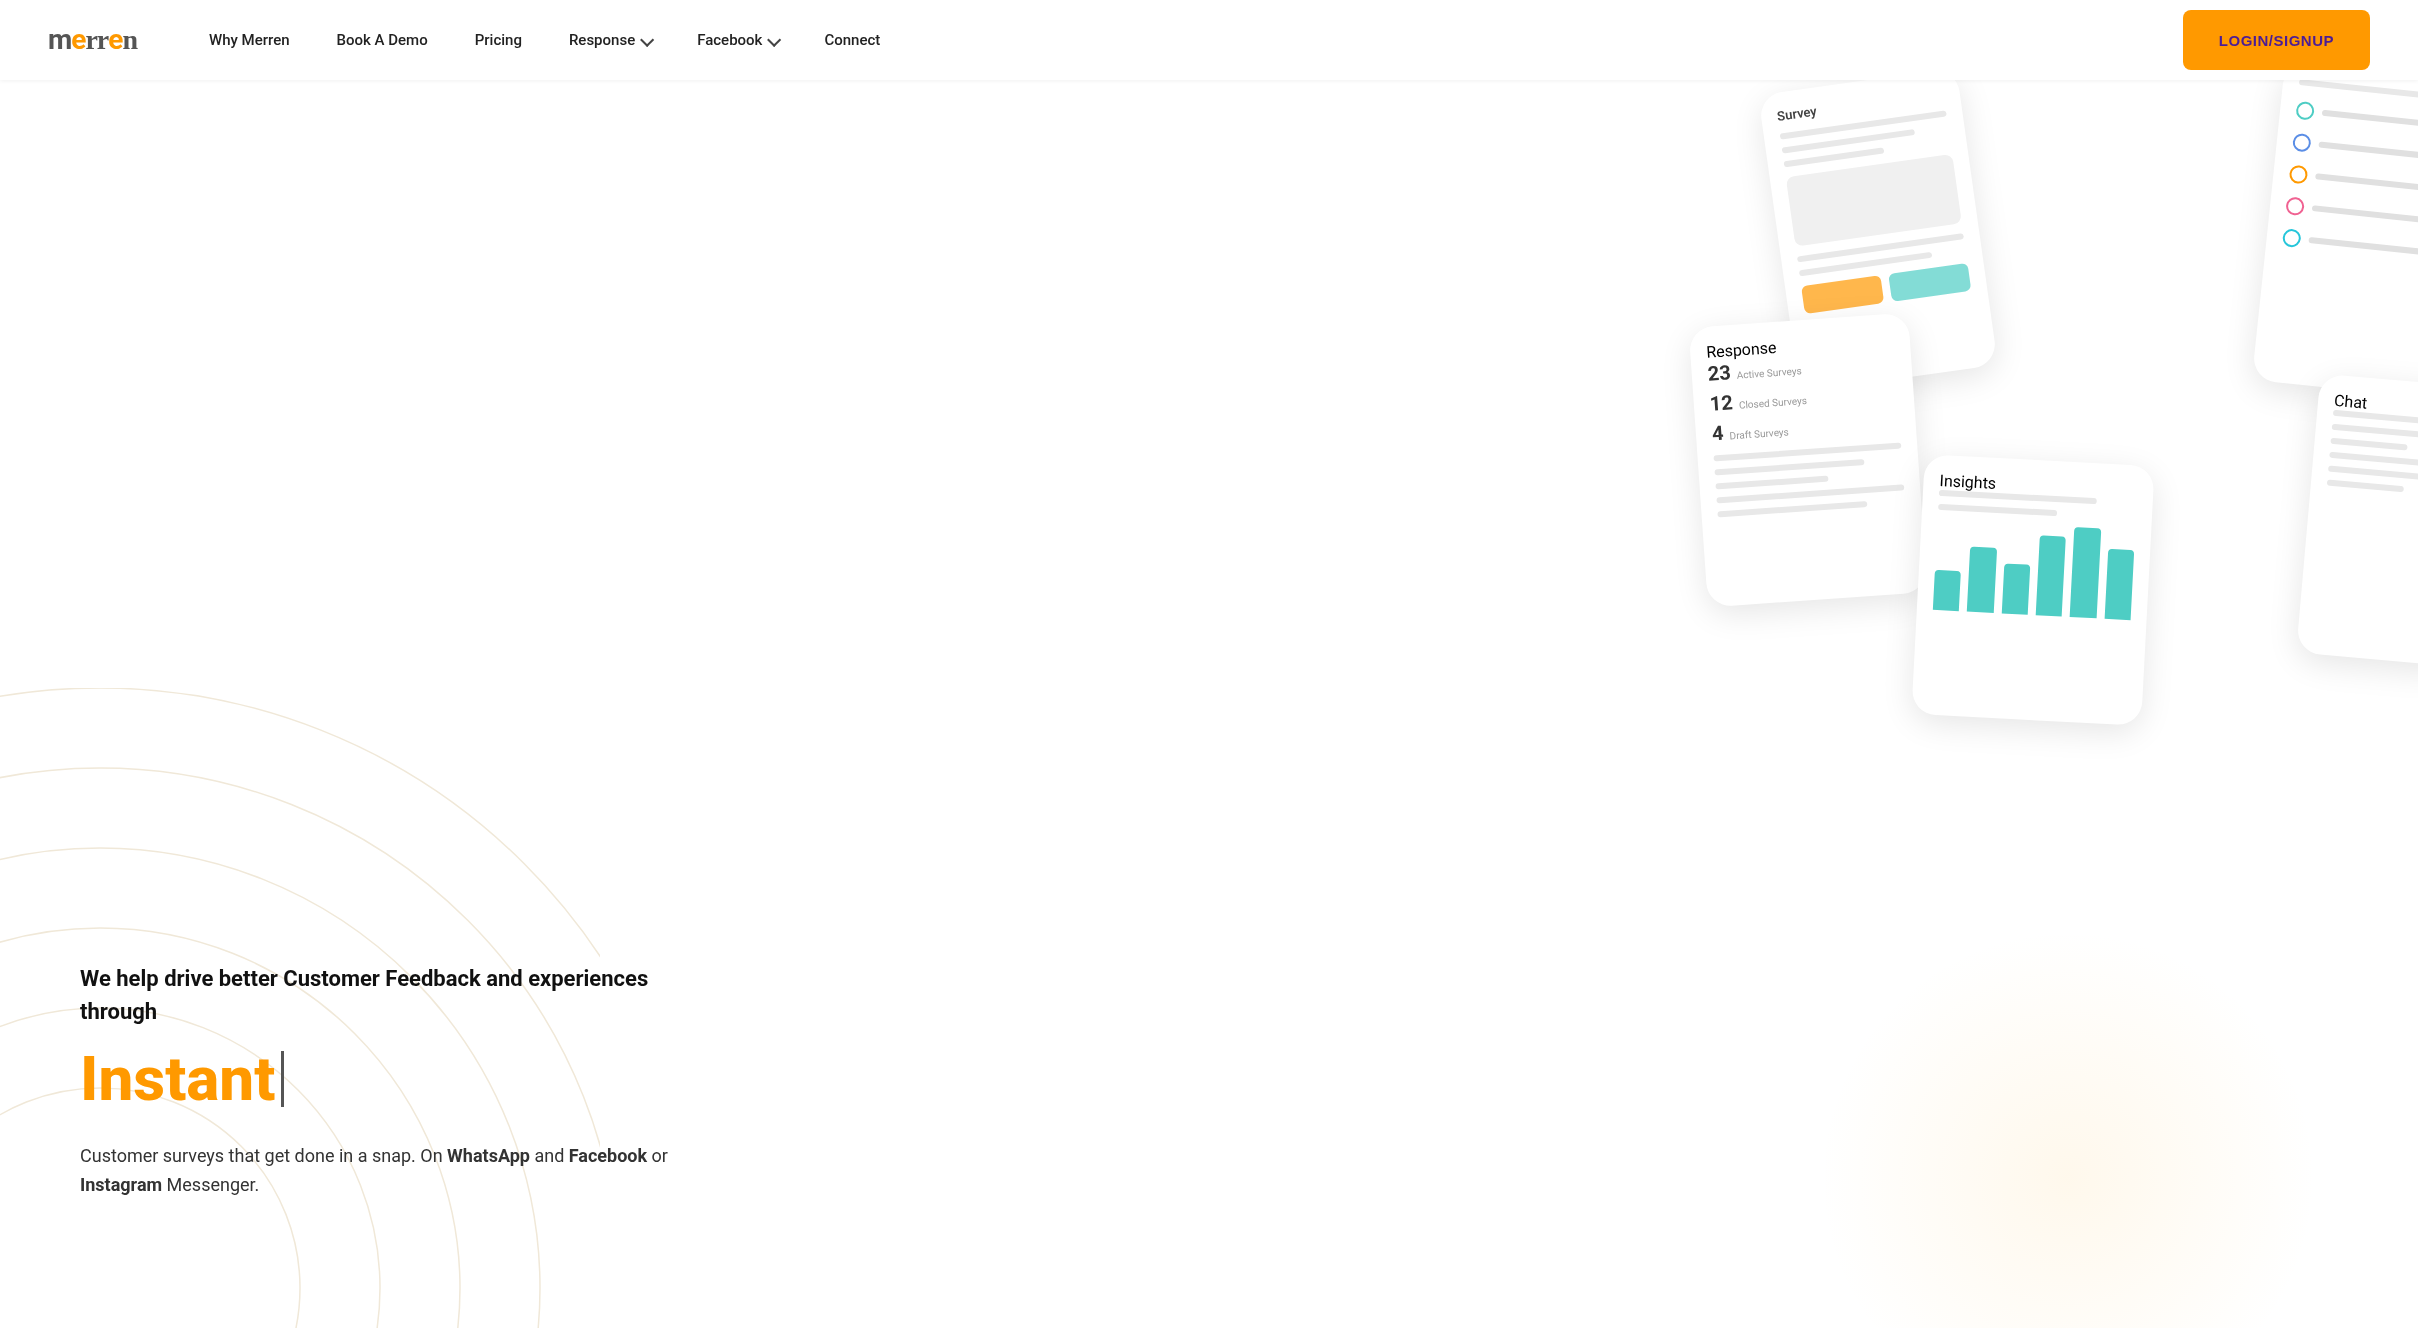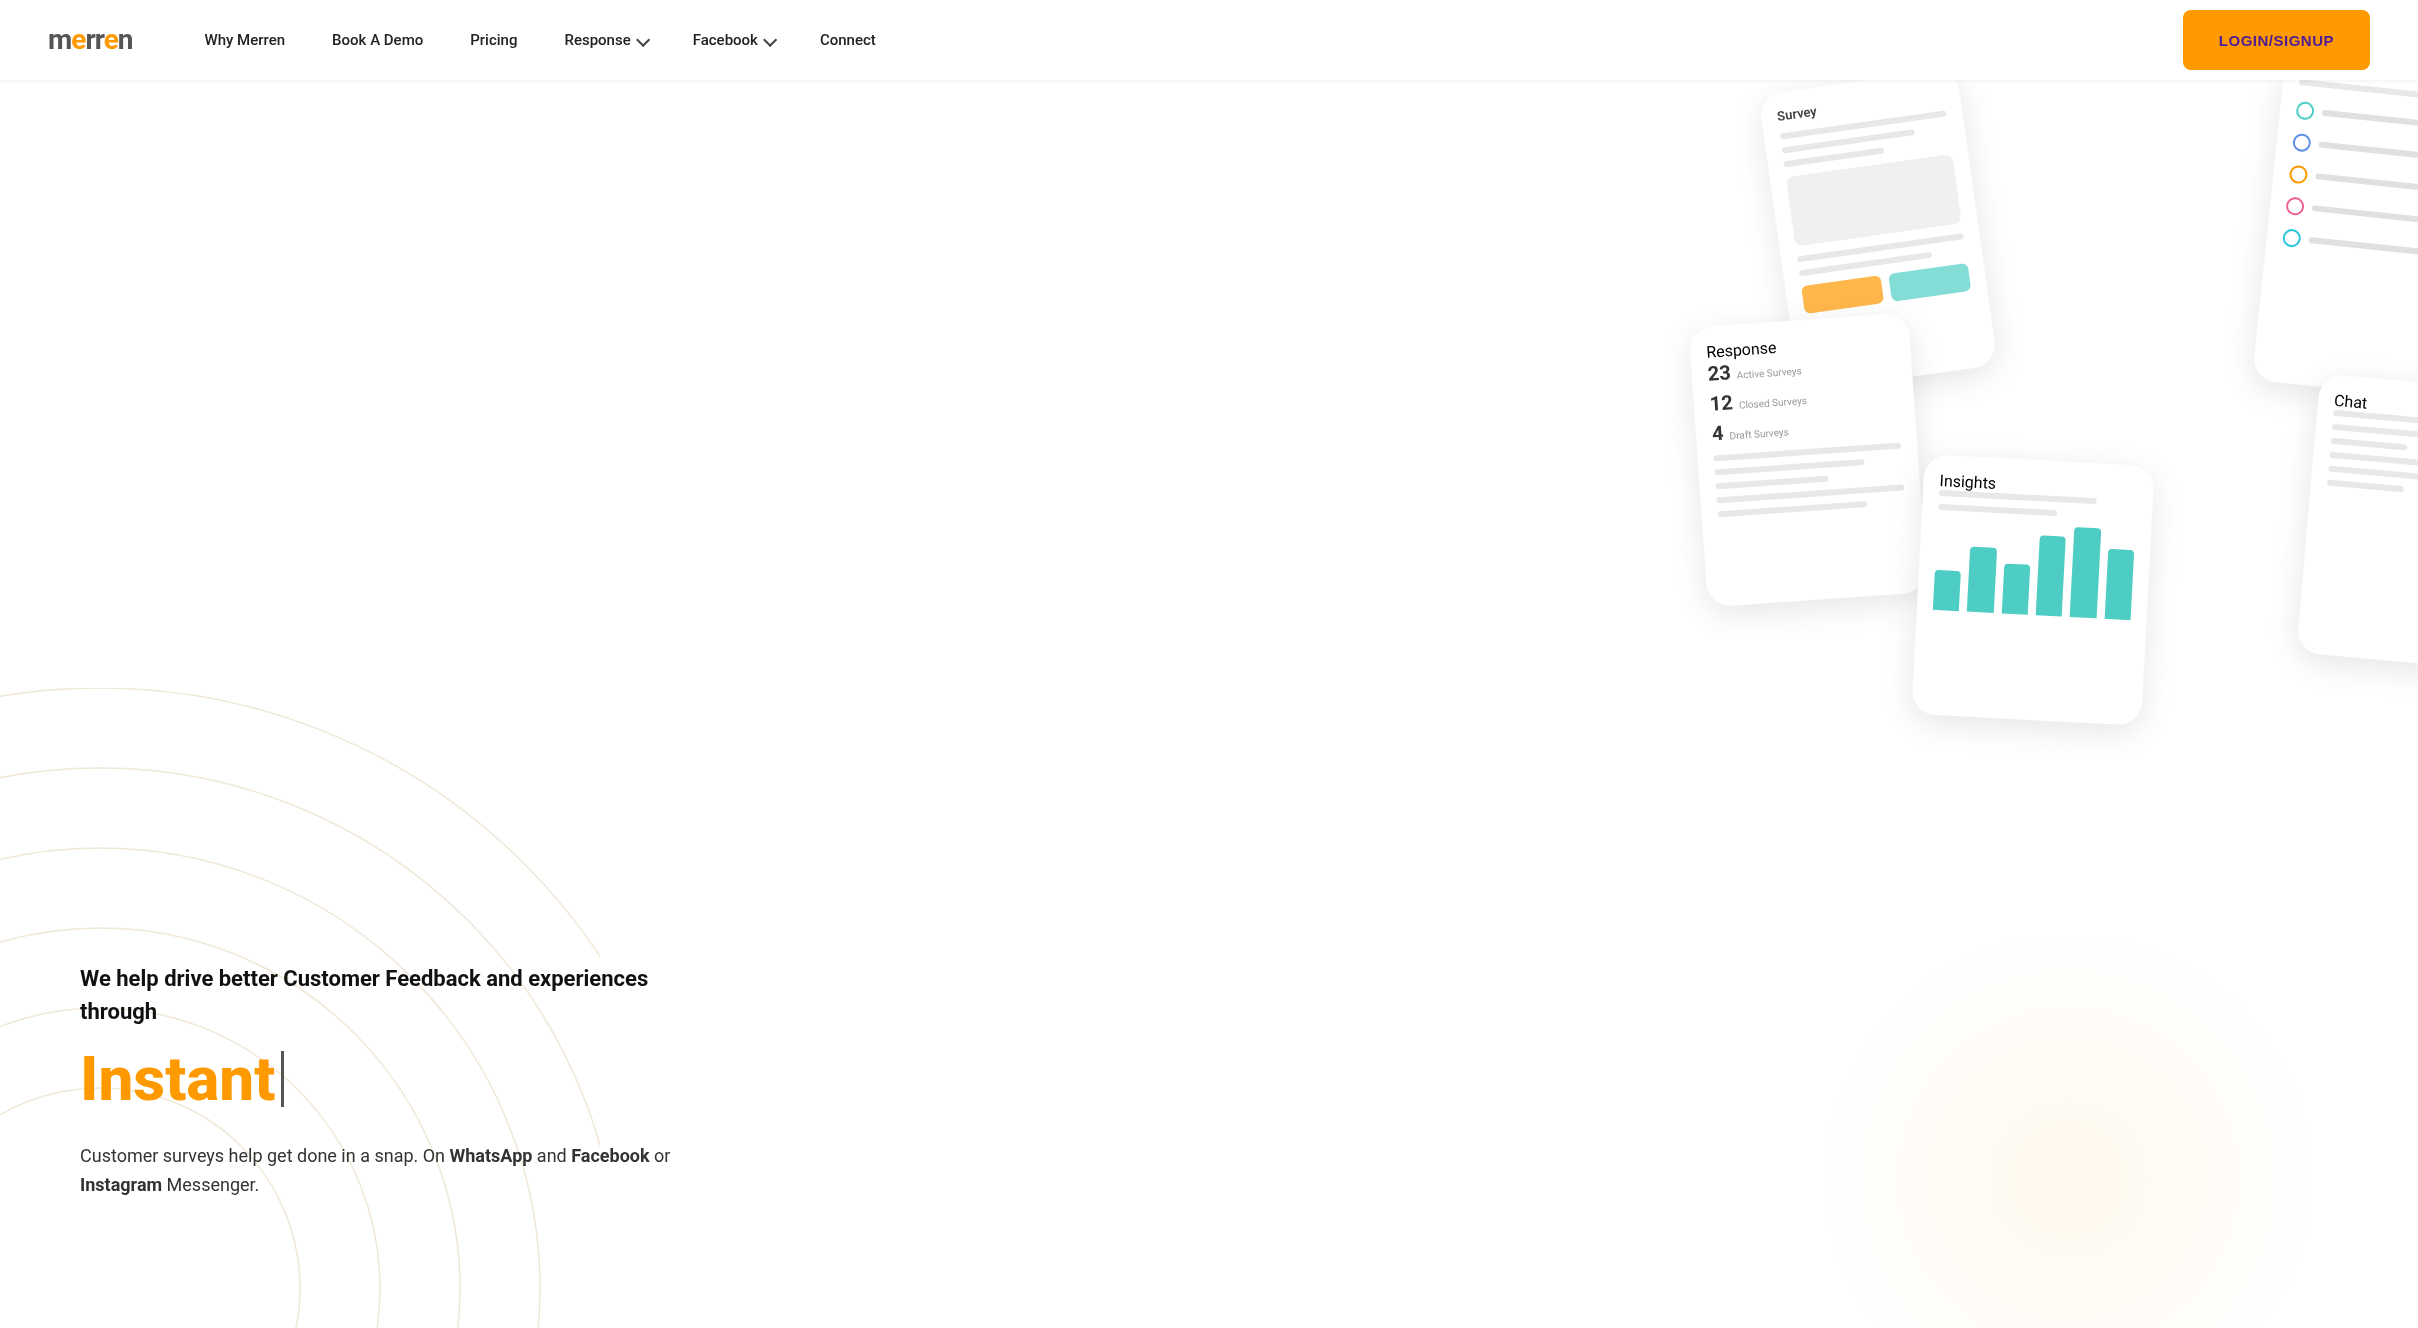--- a/index.html
+++ b/index.html
@@ -28,21 +28,21 @@
       flex-shrink: 0;
     }
     .logo-text {
       font-size: 28px;
       font-weight: 700;
       letter-spacing: -1px;
       line-height: 1;
     }
     .logo-m { color: #555; }
     .logo-e1 { color: #f90; }
-    .logo-rren { color: #555; }
+    .logo-rren { color: #555; font-family: Liberation Serif, serif; }
 
     .nav-links {
       display: flex;
       align-items: flex-end;
       gap: 15px;
       flex: 1;
     }
     .nav-link {
       font-size: 15px;
       color: #222;
@@ -351,21 +351,21 @@
 
   <div class="bg-circle"></div>
 
   <div class="hero-content">
     <p class="hero-tagline">We help drive better Customer Feedback and experiences through</p>
     <div class="hero-animated-word">
       <span>Instant</span>
       <span class="cursor-bar"></span>
     </div>
     <p class="hero-description">
-      <span>Customer surveys help get done in a snap. On </span><strong>WhatsApp</strong><span> and </span><strong>Facebook</strong><span> or</span><br>
+      <span>Customer surveys that get done in a snap. On </span><strong>WhatsApp</strong><span> and </span><strong>Facebook</strong><span> or</span><br>
       <strong>Instagram</strong><span> Messenger.</span>
     </p>
   </div>
 
   <div class="hero-phones">
 
     <div class="phone-card phone-survey">
       <div class="phone-label">Survey</div>
       <div class="mock-line full"></div>
       <div class="mock-line medium"></div>

